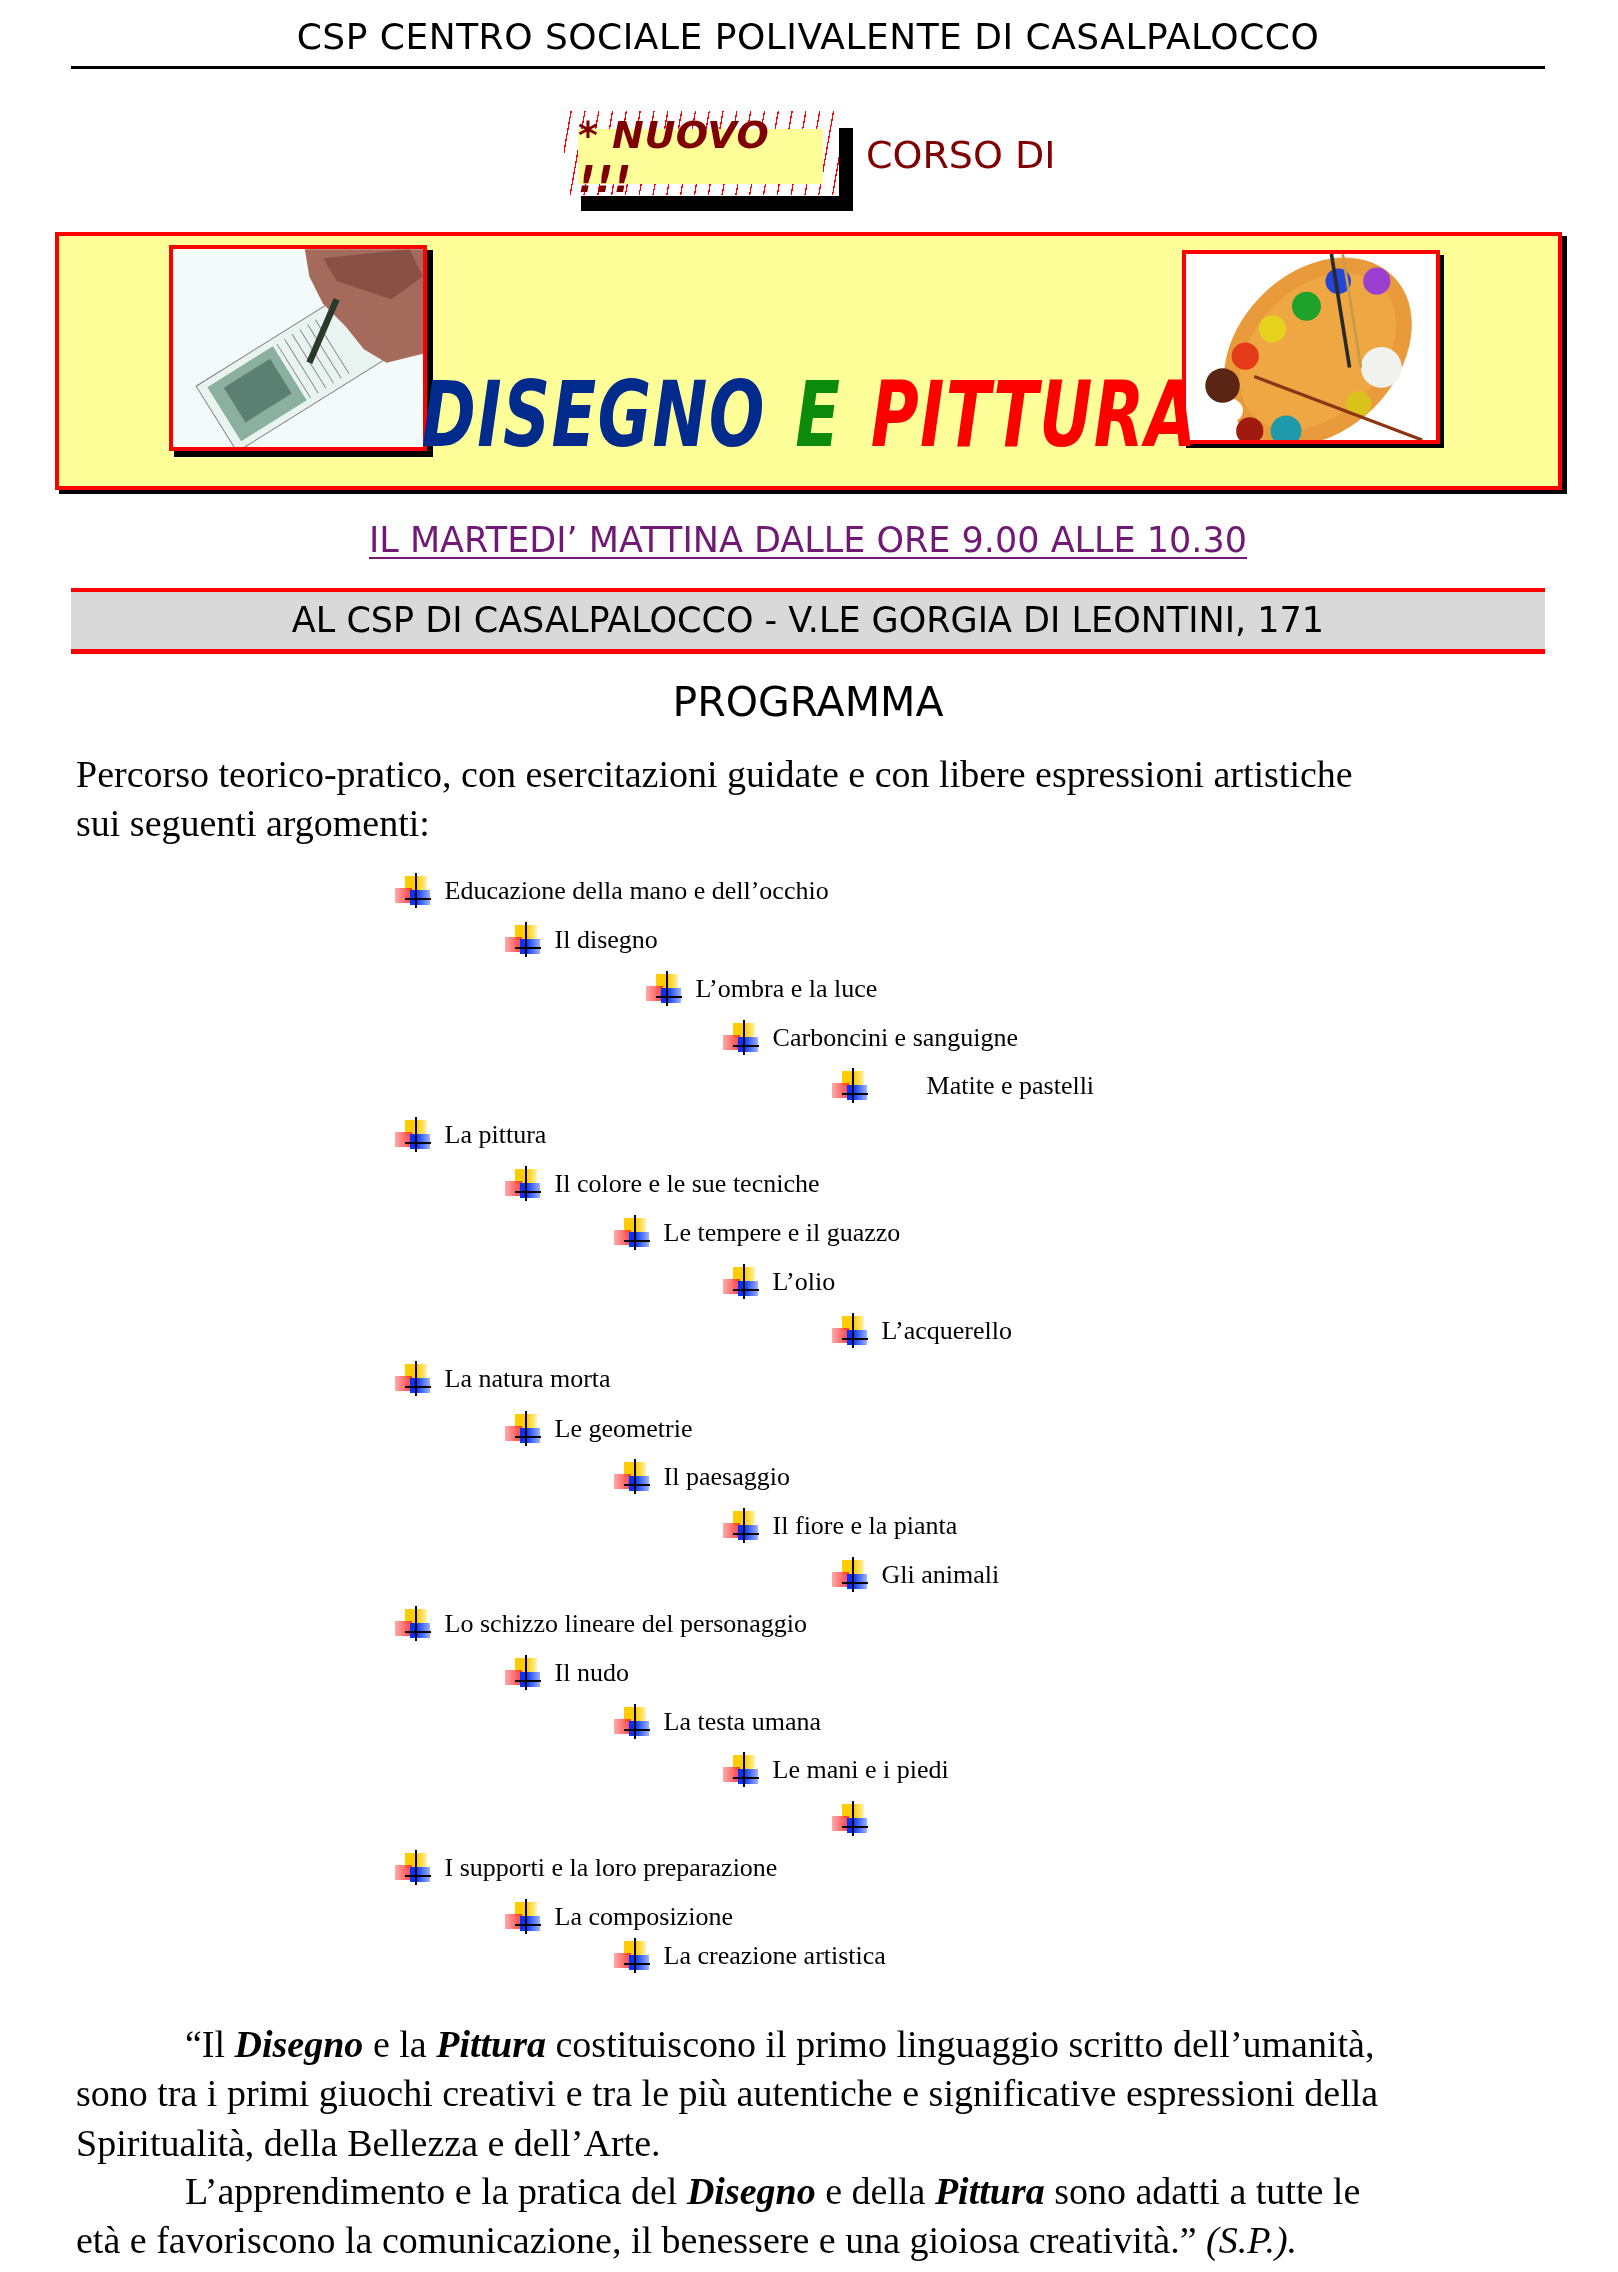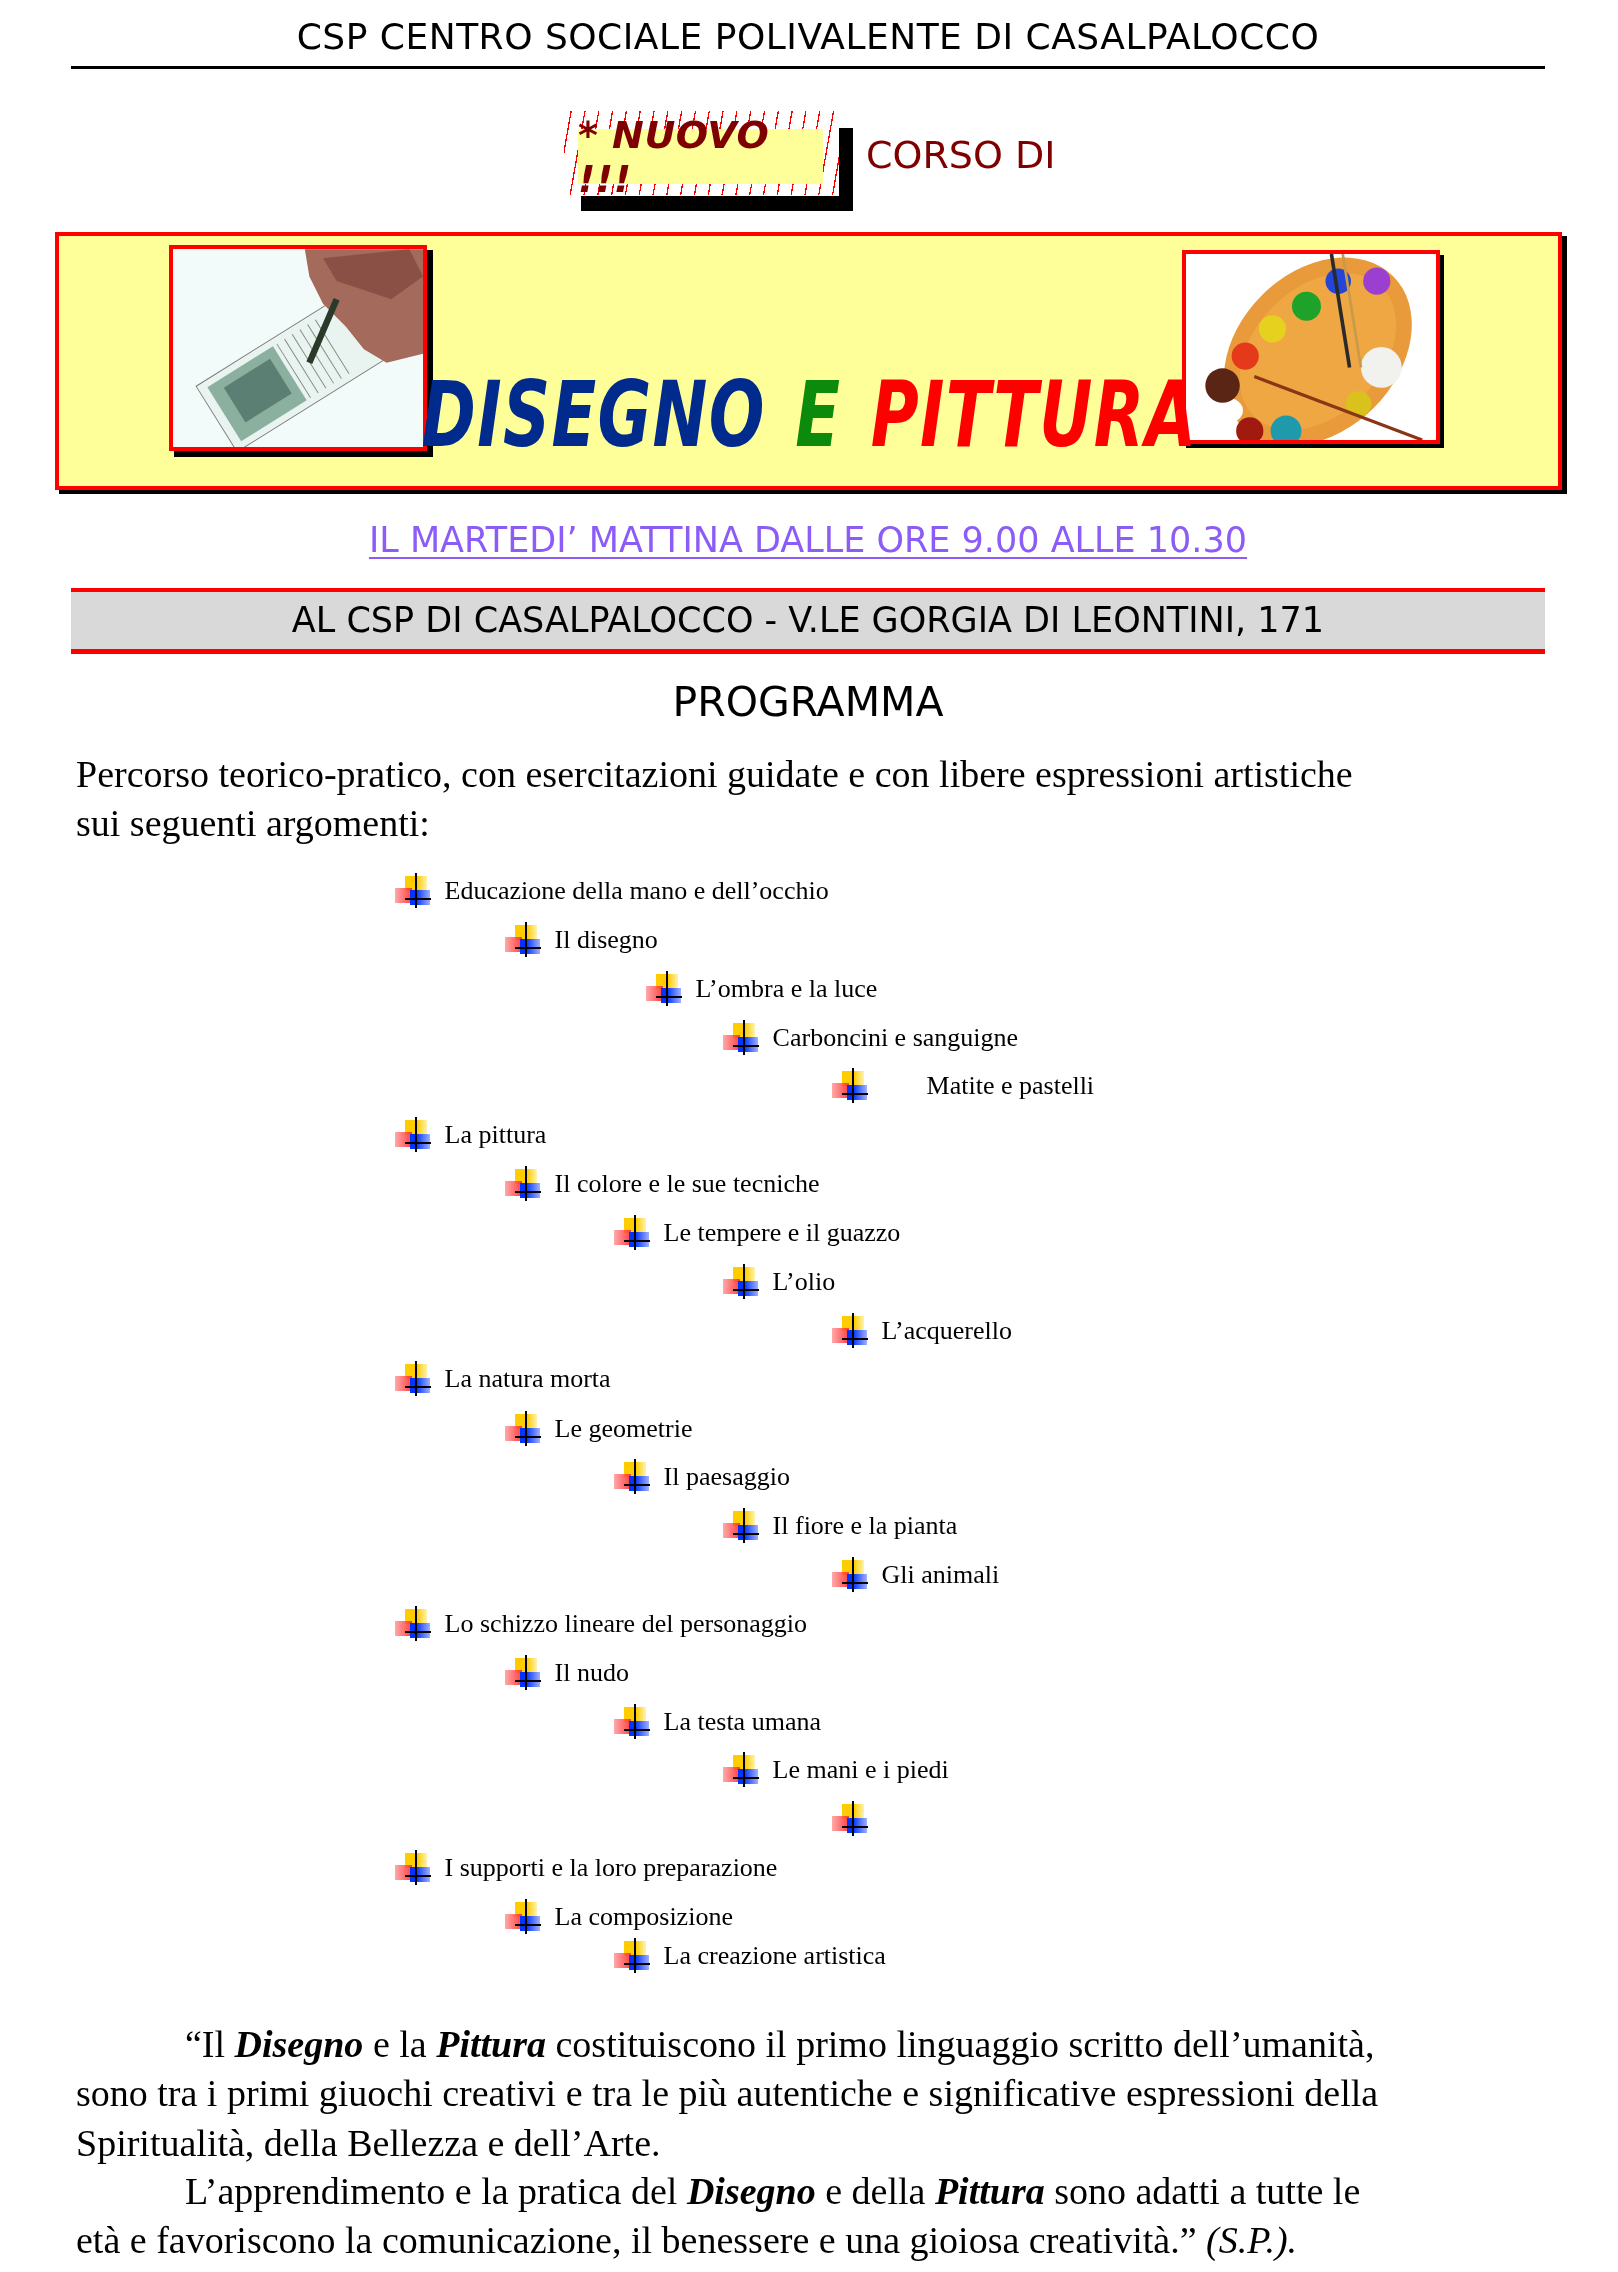--- a/index.html
+++ b/index.html
@@ -53,21 +53,21 @@
     font-style: italic; font-weight: bold; font-size: 91px; letter-spacing: 1.8px;
     transform: scaleX(0.72); transform-origin: center;
   }
   #banner-title .w1 { color: #002a8c; }
   #banner-title .w2 { color: #0b8a0b; margin: 0 41px; }
   #banner-title .w3 { color: #ff0000; }
 
   
   #schedule {
     left: 71px; width: 1474px; top: 518px; height: 45px;
-    text-align: center; font-size: 35px; line-height: 45px; color: #8b5cf6;
+    text-align: center; font-size: 35px; line-height: 45px; color: #701a75;
   }
   #schedule span { text-decoration: underline; text-decoration-thickness: 2.3px; text-underline-offset: 4.5px; }
 
   .band-line { background: #ff0000; height: 4.5px; left: 71px; width: 1474px; }
   .band-fill { background: #d9d9d9; left: 71px; width: 1474px; }
   .band-text { left: 71px; width: 1474px; text-align: center; color: #000; font-size: 35px; }
 
   #addr-top { top: 588px; }
   #addr-fill { top: 592px; height: 57px; }
   #addr-bottom { top: 649px; }

